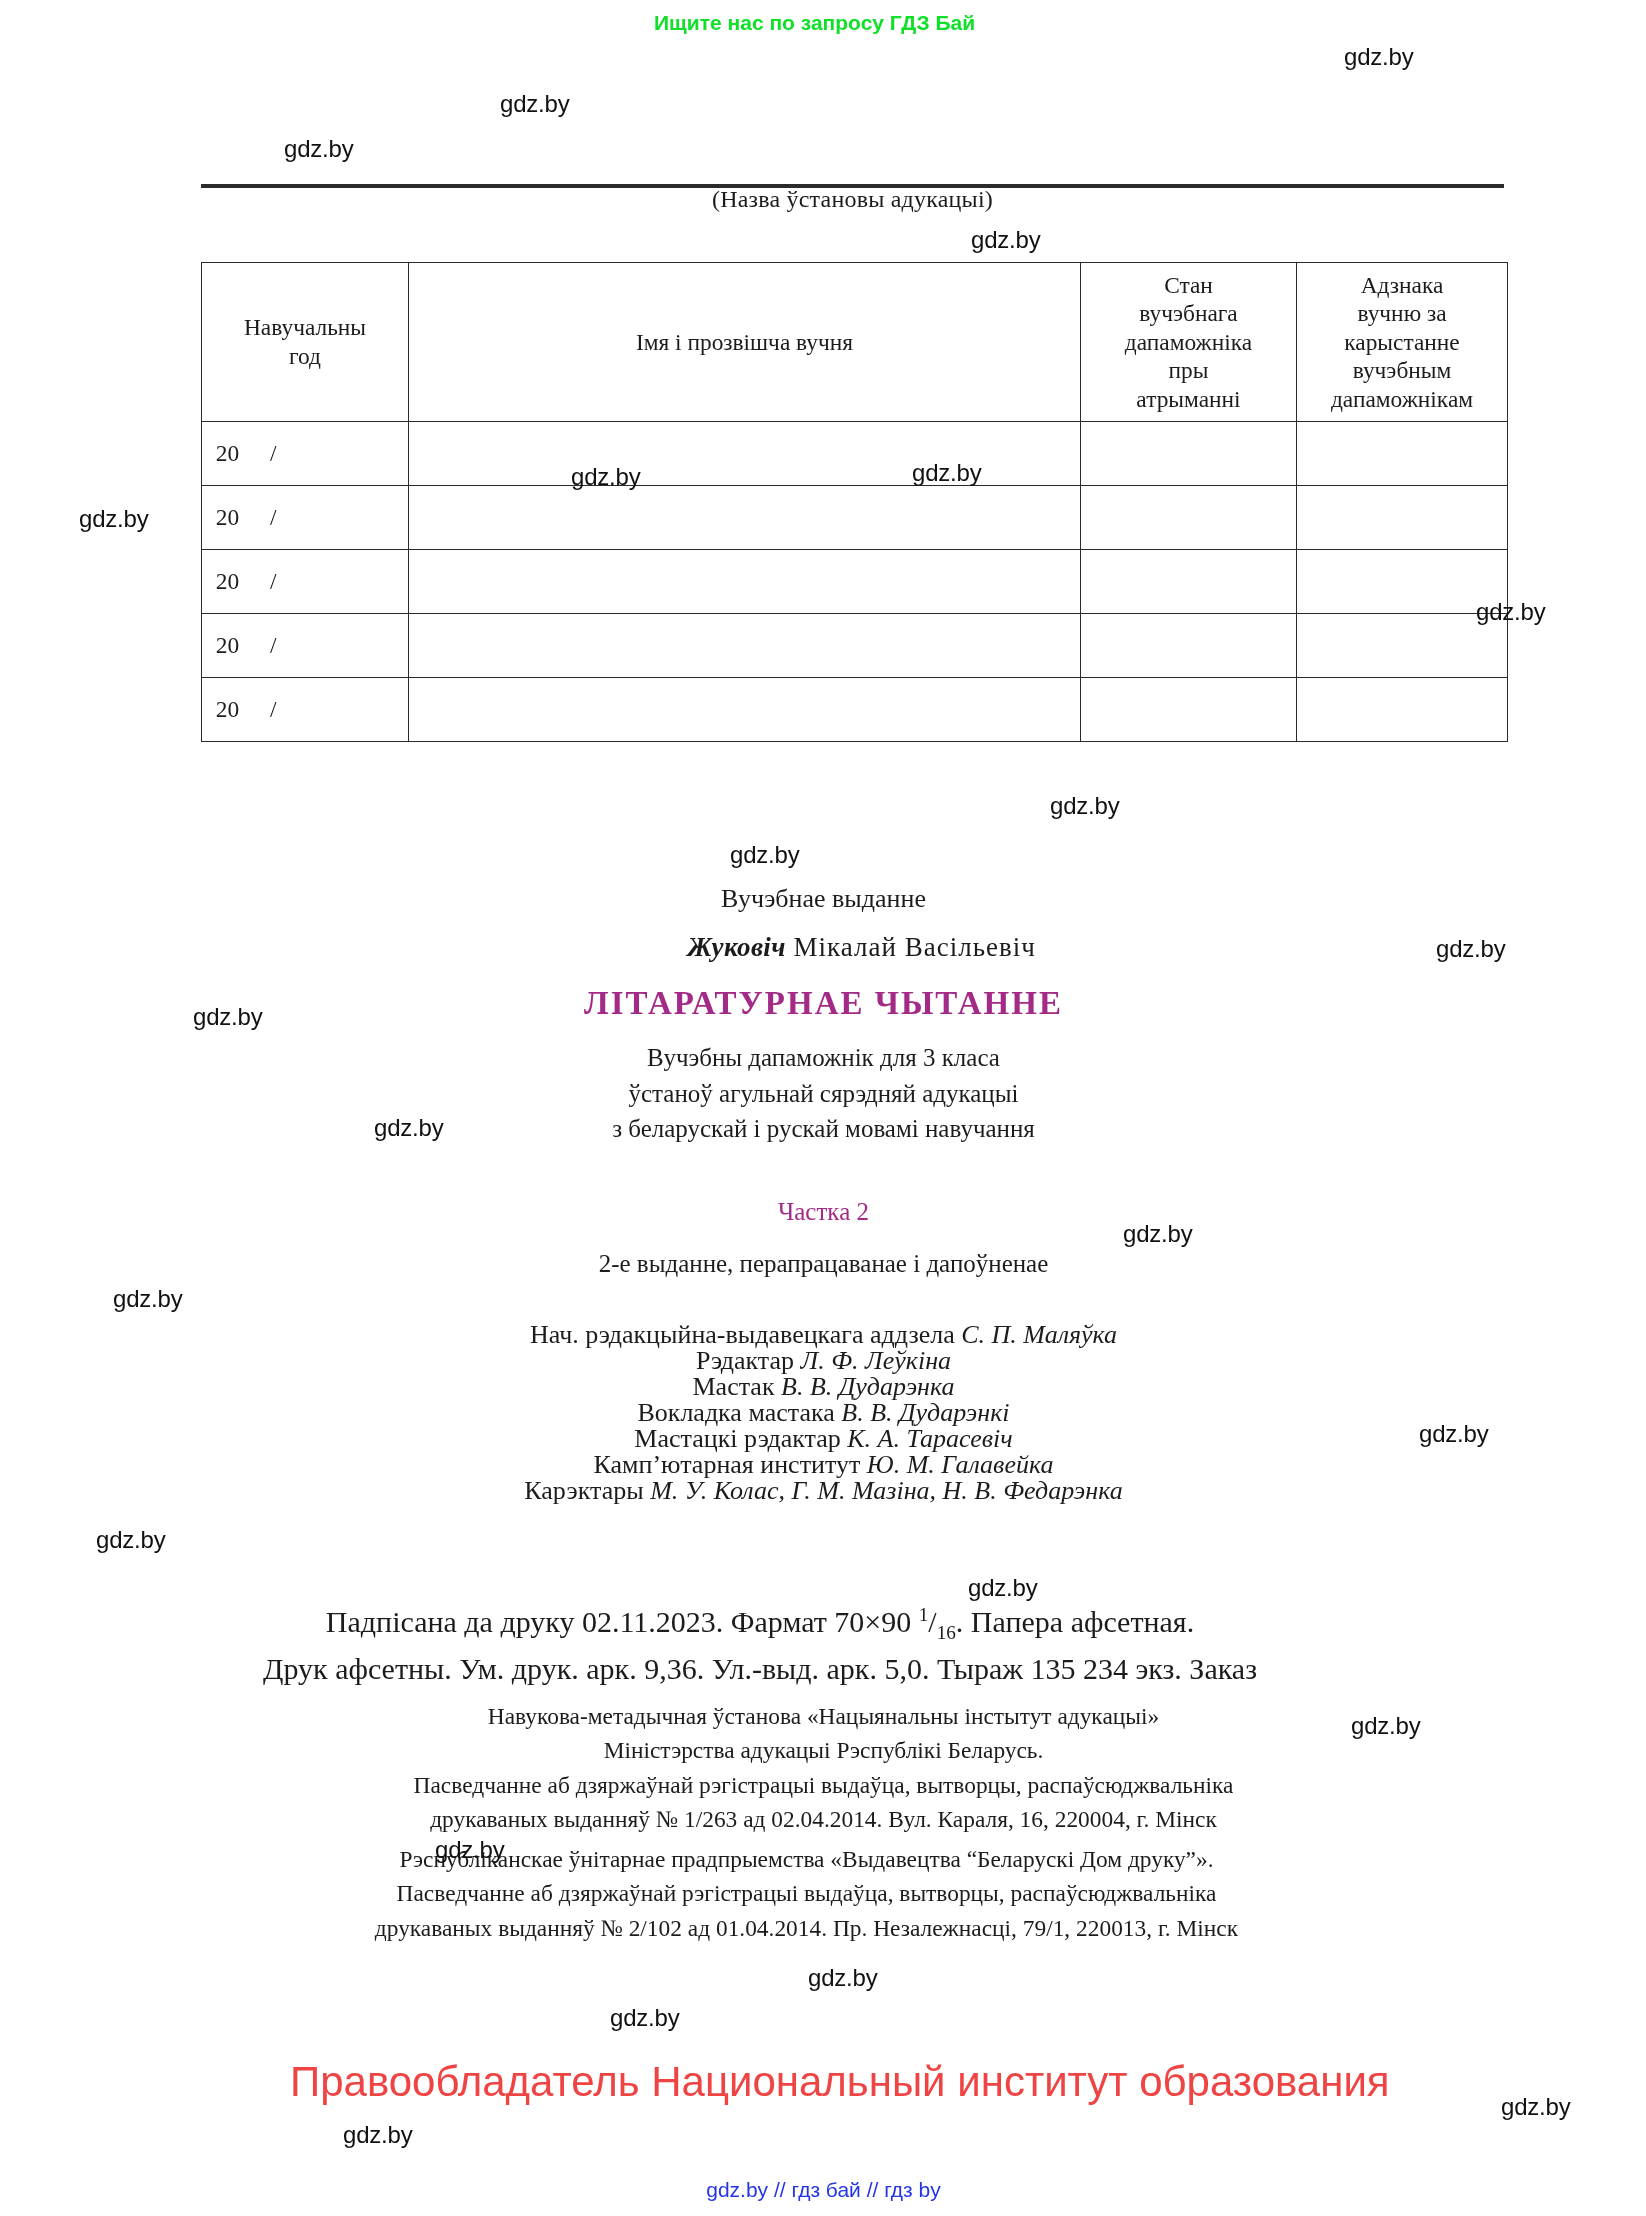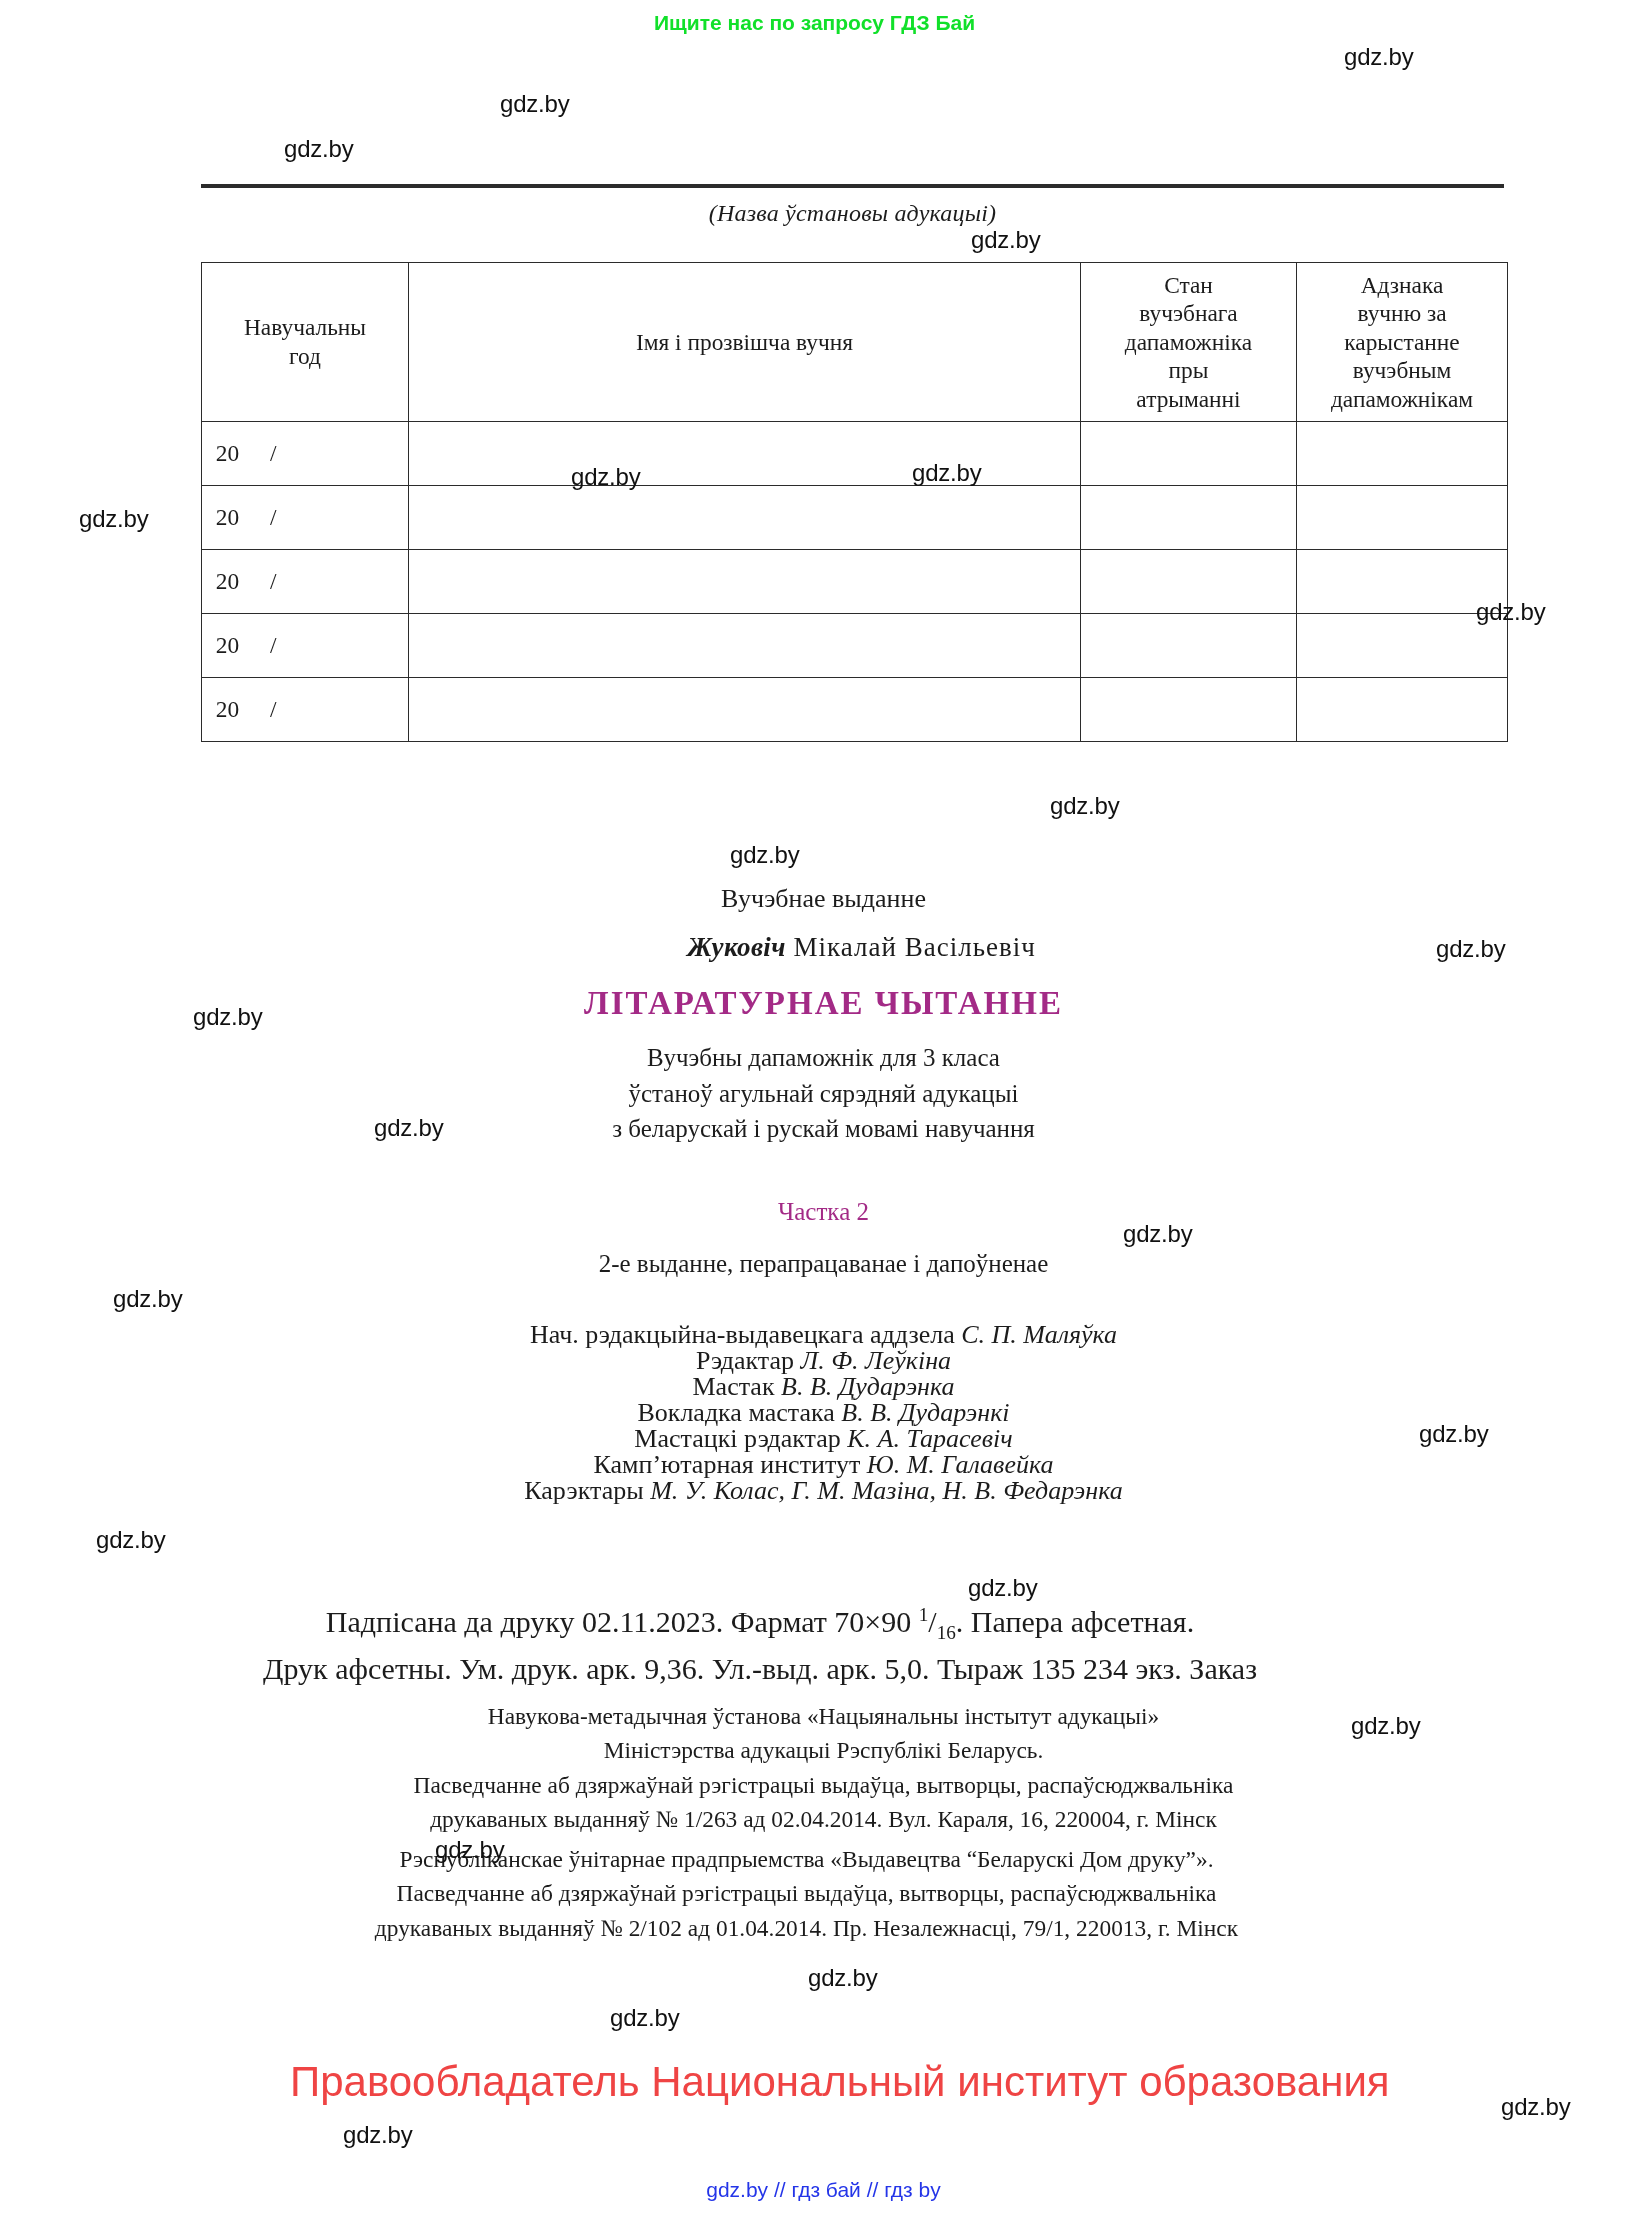--- a/index.html
+++ b/index.html
@@ -59,26 +59,25 @@
     top: 184px;
     width: 1303px;
     height: 4px;
     background: #2b2b2b;
   }
 
   
   .inst-caption {
     position: absolute;
     left: 201px;
-    top: 200px;
+    top: 186px;
     width: 1303px;
     text-align: center;
     font-size: 24px;
     letter-spacing: 0.2px;
-    font-style: italic;
   }
 
   
   .reg-table {
     position: absolute;
     left: 201px;
     top: 262px;
     width: 1303px;
     border-collapse: collapse;
     table-layout: fixed;

